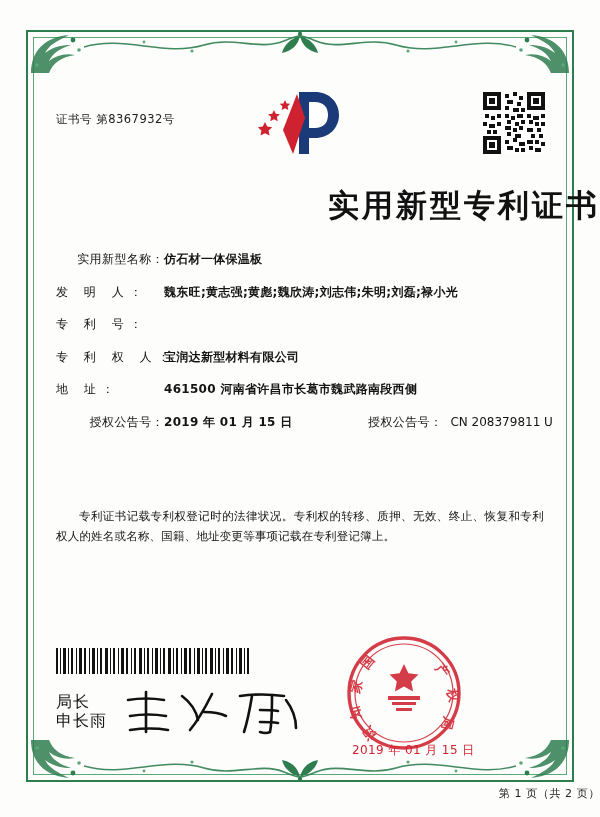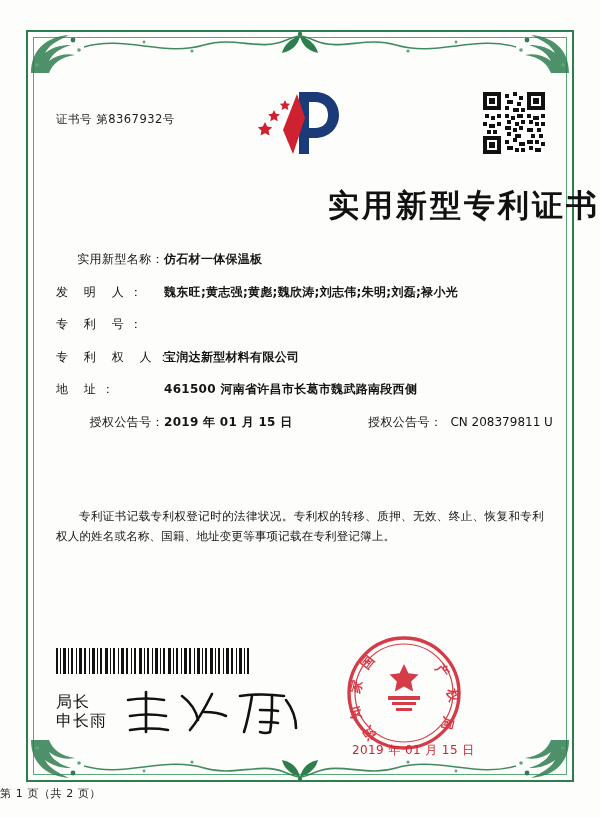--- a/index.html
+++ b/index.html
@@ -209,21 +209,21 @@
     letter-spacing: 0.4px;
     white-space: nowrap;
   }
 
   
   .footer {
     position: absolute;
     left: 0;
     right: 0;
     top: 786px;
-    text-align: left;
+    text-align: right;
     font-size: 11px;
     color: #222222;
     letter-spacing: 0.6px;
   }
 </style>
 </head>
 <body>
 
 <div class="page">
 

